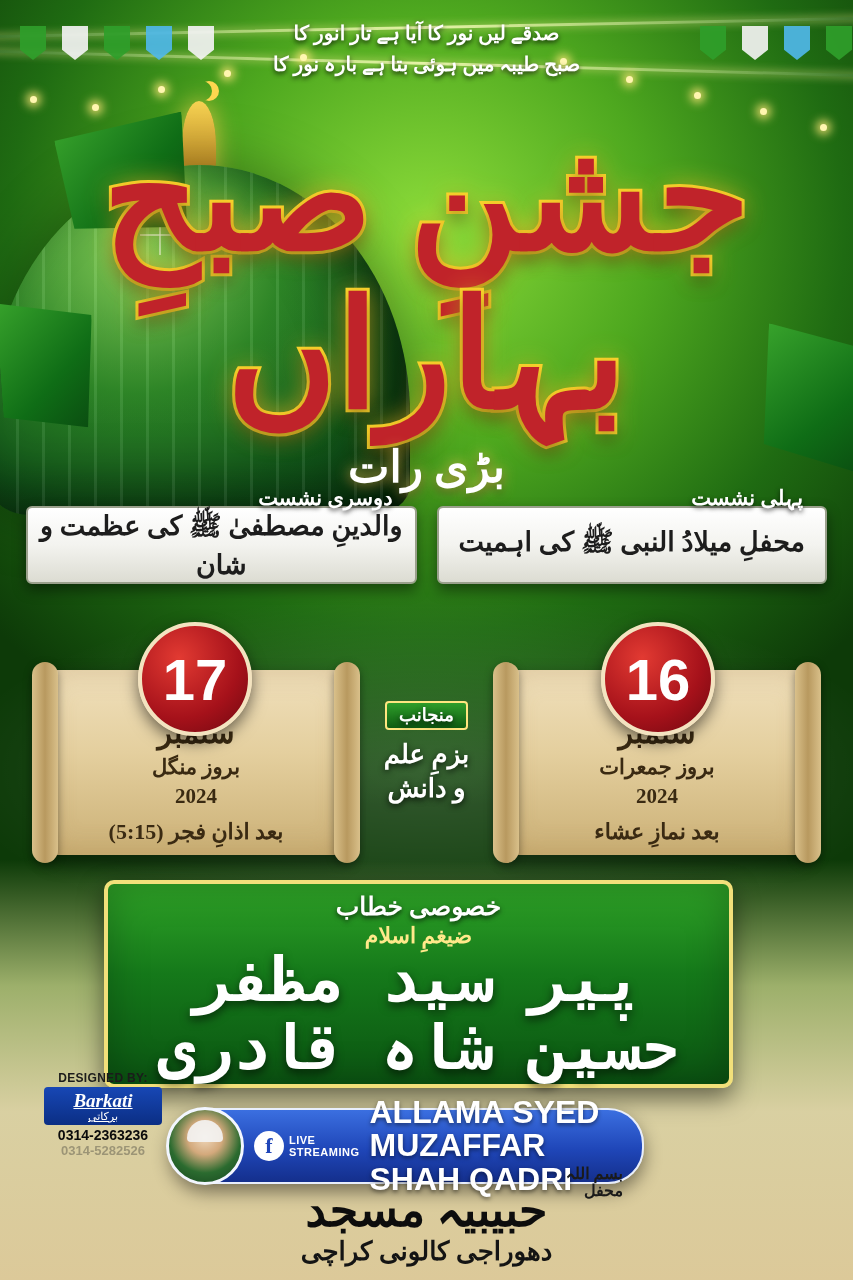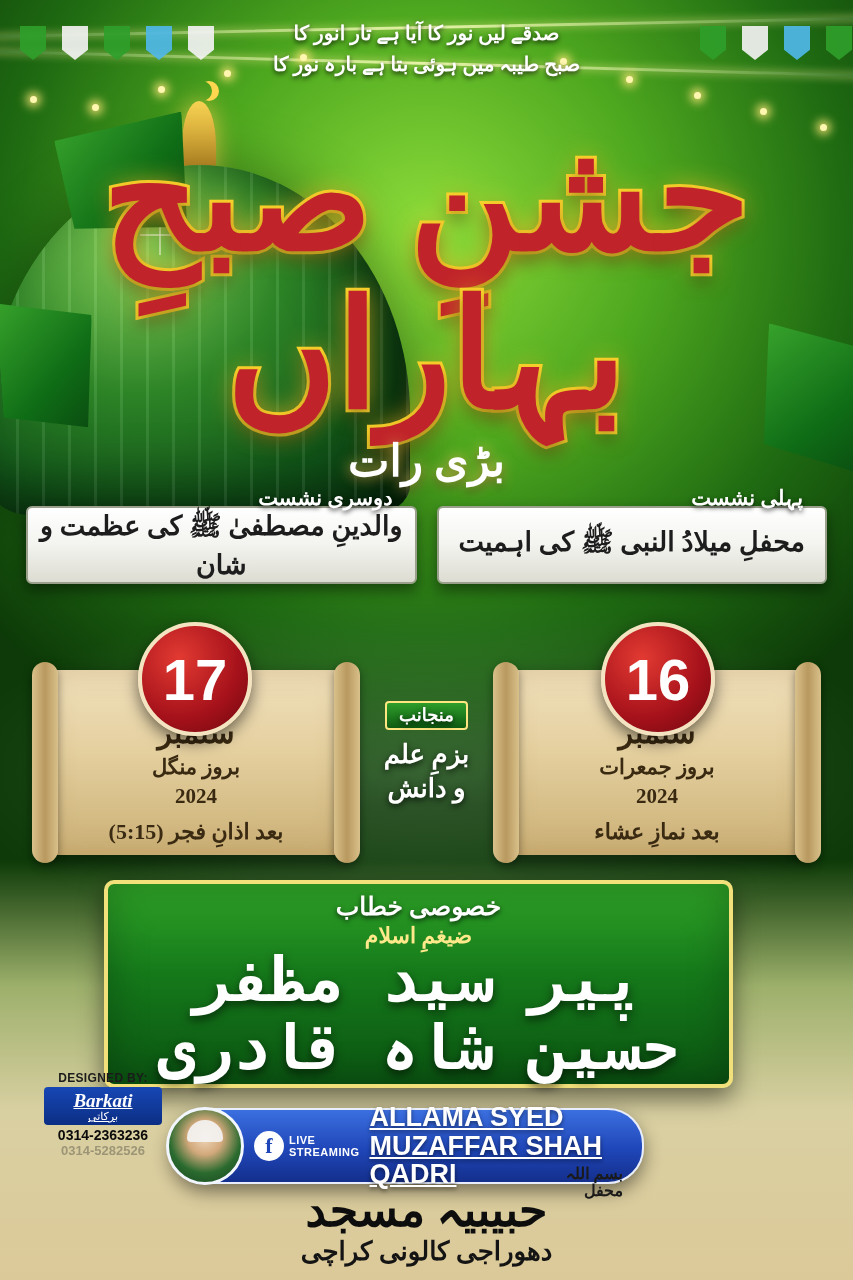--- a/index.html
+++ b/index.html
@@ -149,20 +149,21 @@
     font-weight: bold;
     line-height: 1.05;
     color: #c0232a;
     -webkit-text-stroke: 6px #ffd92e;
     paint-order: stroke fill;
     text-shadow: 0 0 26px rgba(255,200,40,.75), 0 8px 18px rgba(0,0,0,.55);
     letter-spacing: -6px;
   }
   .title-sub {
     direction: rtl;
+    margin-top: 6px;
     font-family: "Liberation Serif", serif;
     font-size: 44px;
     font-weight: bold;
     color: #ffffff;
     text-shadow: 0 0 14px rgba(255,220,90,.9), 0 4px 10px rgba(0,0,0,.6);
     letter-spacing: 3px;
   }
   
   .sessions {
     position: absolute;
@@ -424,26 +425,25 @@
     font-weight: bold;
     font-size: 11px;
     letter-spacing: .5px;
     margin-left: 5px;
     flex: 0 0 auto;
   }
   .livebar .speakername {
     color: #ffffff;
     font-family: "Liberation Sans", sans-serif;
     font-weight: bold;
-    font-size: 27px;
+    font-size: 32px;
     line-height: 1.05;
     text-align: left;
     padding-left: 10px;
     text-shadow: 0 2px 4px rgba(0,0,0,.5);
-    text-decoration: underline;
   }
   
   .footer {
     position: absolute;
     left: 0; right: 0; bottom: 0;
     height: 92px;
     text-align: center;
     direction: rtl;
     z-index: 9;
   }

